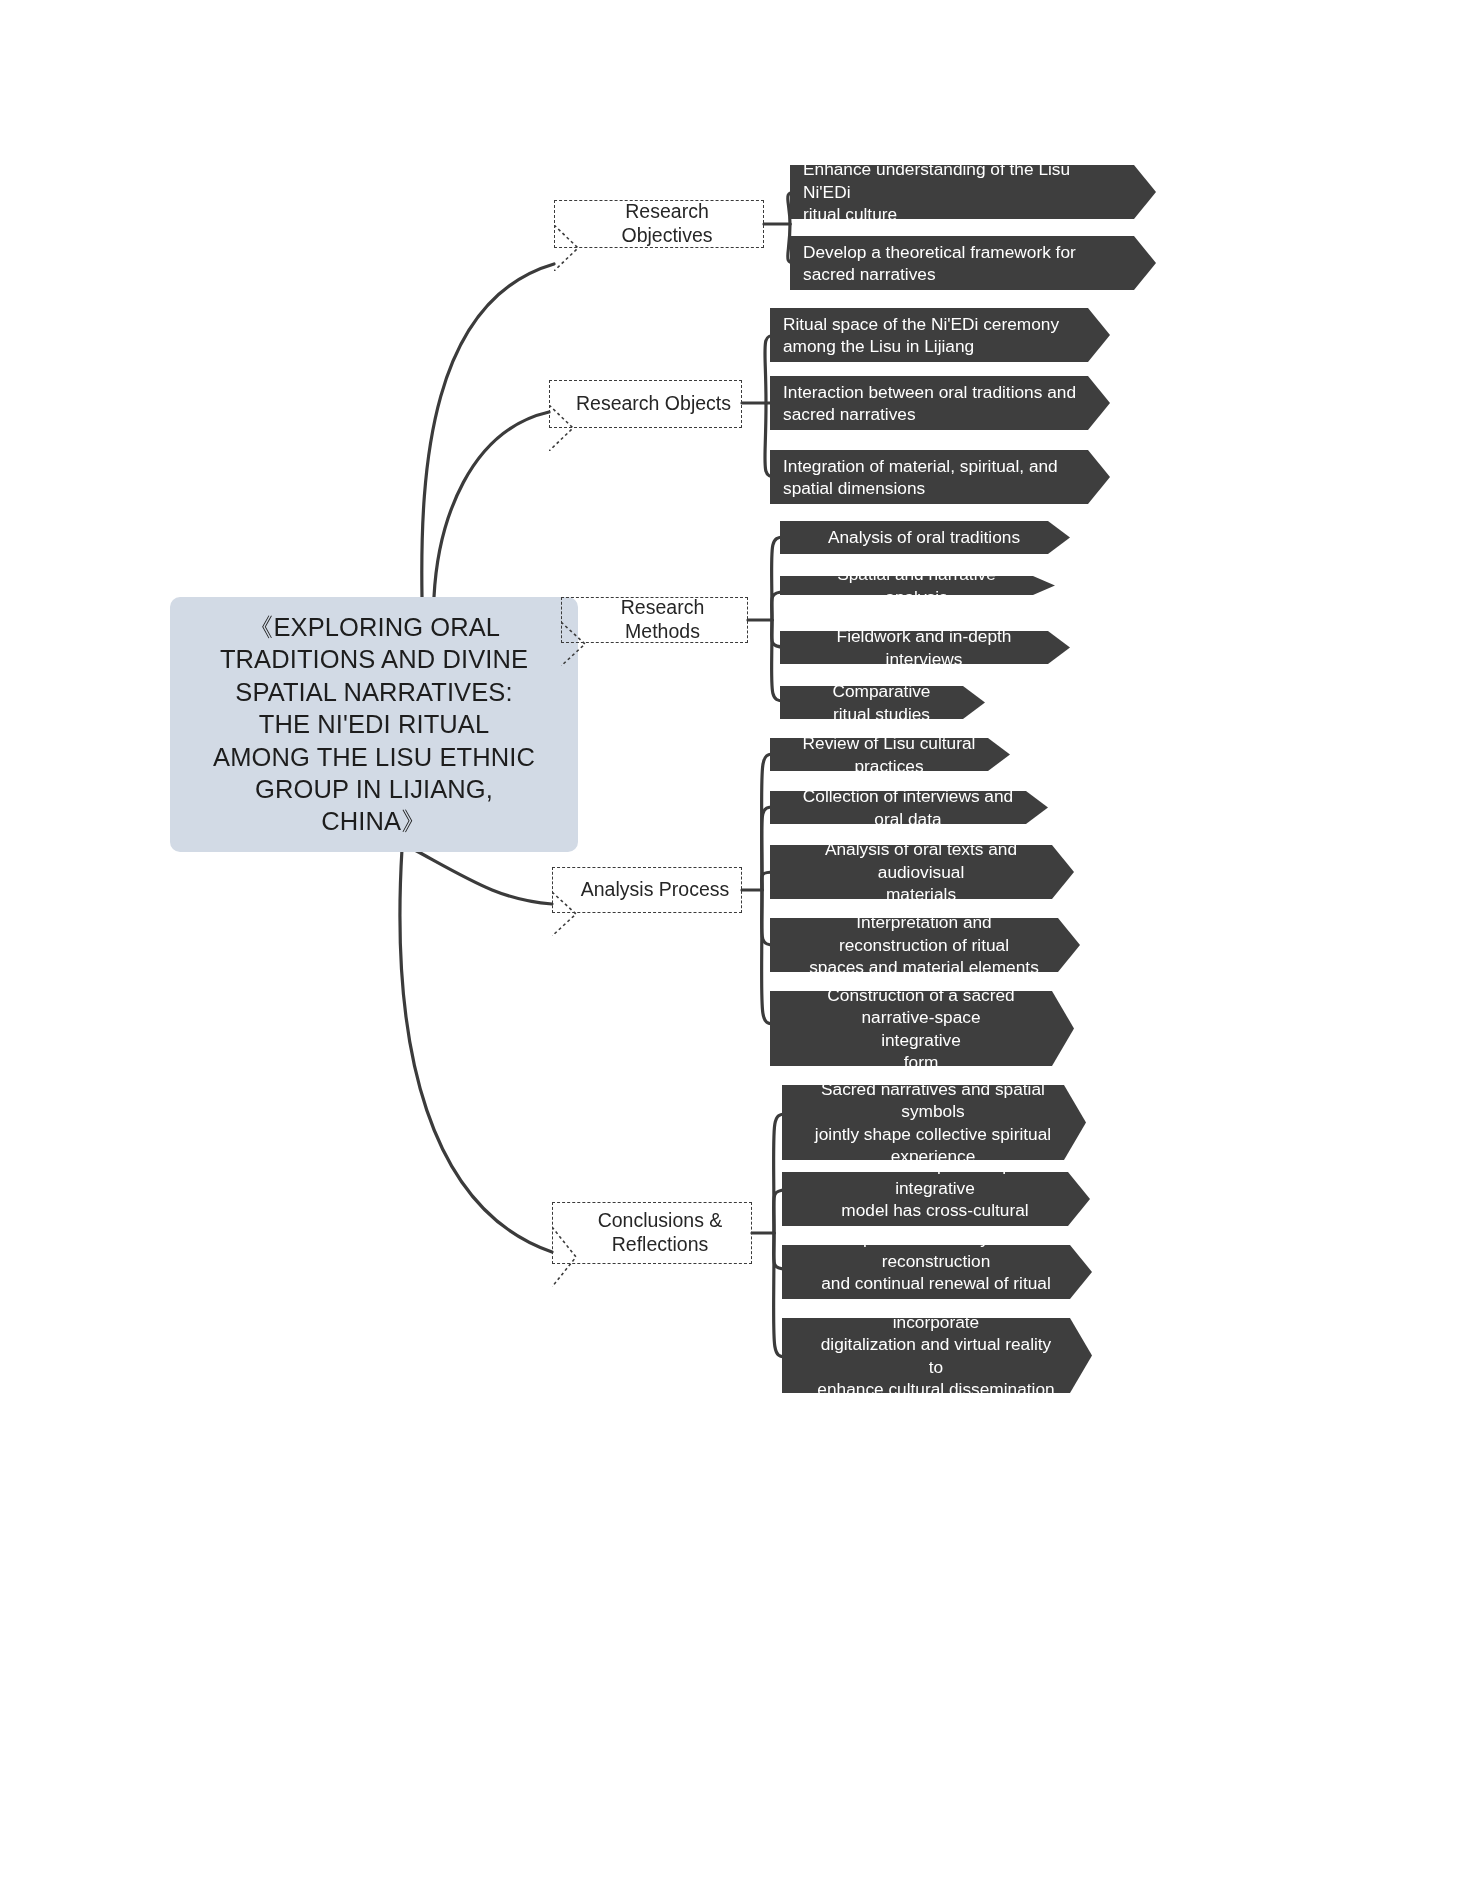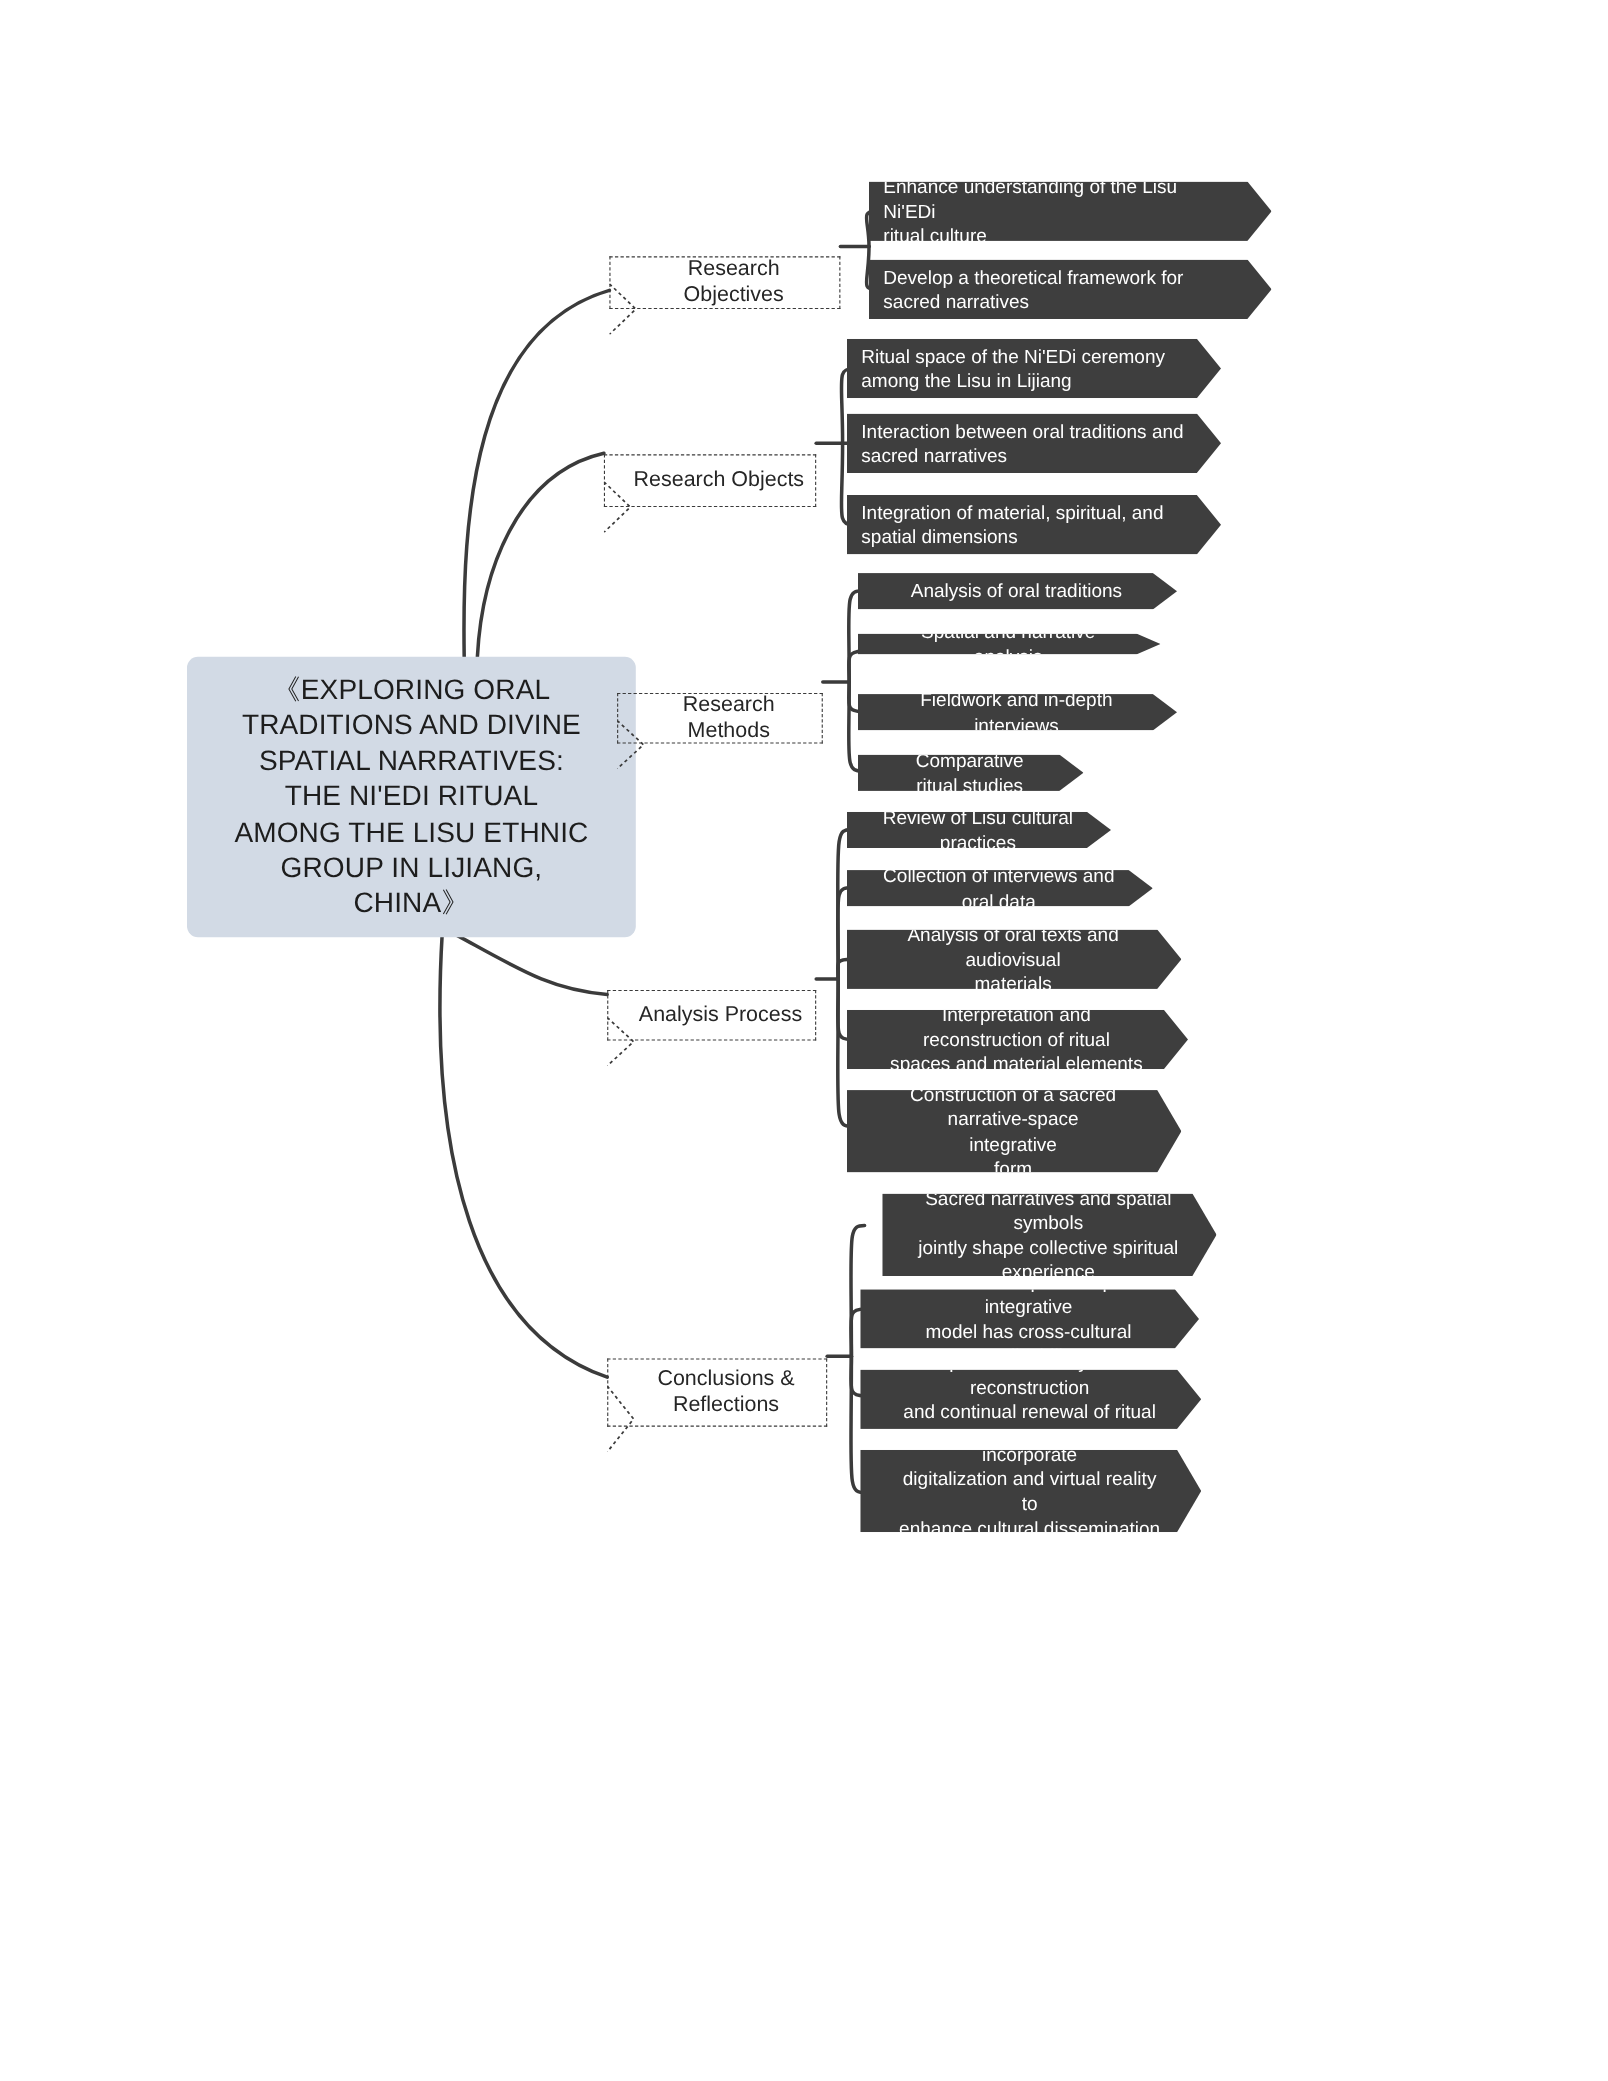--- a/index.html
+++ b/index.html
@@ -33,21 +33,20 @@
     box-sizing:border-box;
     border:1.4px dashed #3b3b3b;
     background:transparent;
     display:flex;align-items:center;justify-content:center;
     padding:6px 10px 6px 26px;
     color:#262626;
     font-size:19.5px;
     line-height:1.22;
     text-align:center;
     white-space:pre-line;
-    margin-top:33px;
   }
   .branch .chev{
     position:absolute;
     left:-1px;top:0;bottom:0;width:26px;
     pointer-events:none;
   }
   .branch .chev svg{display:block;width:100%;height:100%;}
 
   
   .leaf{
@@ -212,21 +211,21 @@
 
   <div class="branch" style="left:552px;top:1202px;width:200px;height:62px;">
     <span class="chev">
       <svg viewBox="0 0 26 62" preserveAspectRatio="none">
           <path d="M0 0 L24 31 L0 62" fill="none" stroke="#3b3b3b" stroke-width="1.6" stroke-dasharray="3 3"></path>
         </svg>
     </span>
     <span>Conclusions &amp;
 Reflections</span>
   </div>
-  <div class="leaf ctr" style="left:782px;top:1085px;width:304px;height:75px;margin-left:20px;">
+  <div class="leaf ctr" style="left:782px;top:1085px;width:304px;height:75px;">
     <span>Sacred narratives and spatial symbols
 jointly shape collective spiritual
 experience</span>
   </div>
   <div class="leaf ctr" style="left:782px;top:1172px;width:308px;height:54px;">
     <span>The material-spiritual-spatial integrative
 model has cross-cultural applicability</span>
   </div>
   <div class="leaf ctr" style="left:782px;top:1245px;width:310px;height:54px;">
     <span>Emphasis on the dynamic reconstruction

